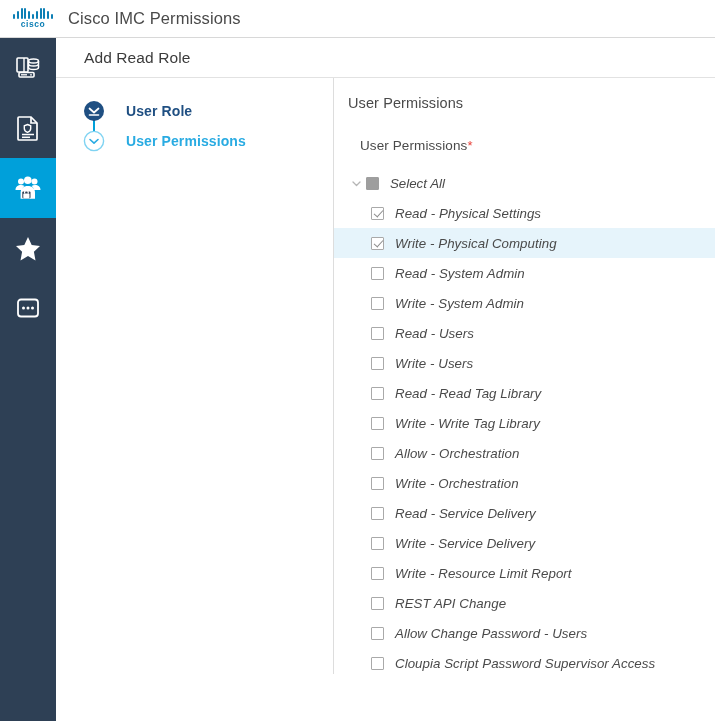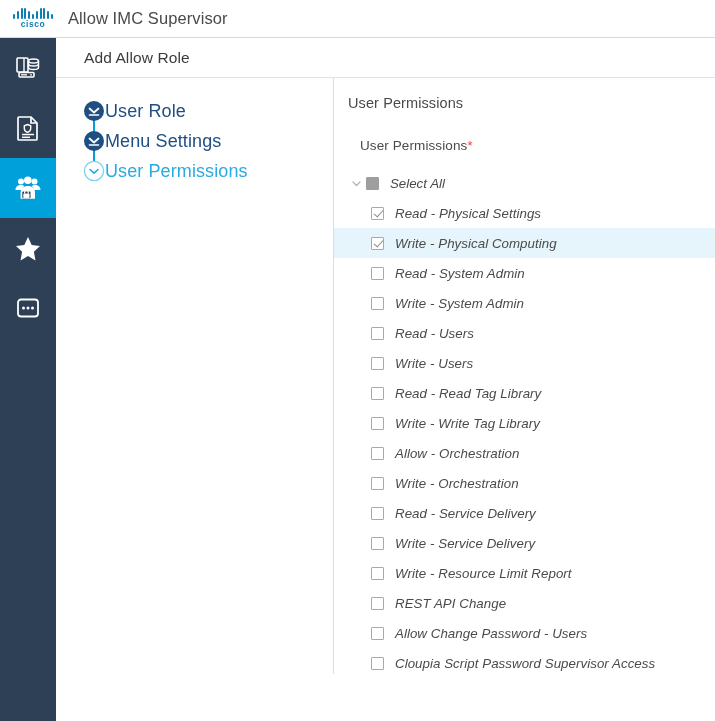--- a/index.html
+++ b/index.html
@@ -168,24 +168,24 @@
     position: absolute;
     left: 10px;
     top: 22px;
     width: 2px;
     height: 22px;
     background: #00a0da;
     z-index: 1;
   }
 
   .step-label {
-    margin-left: 0;
-    font-size: 18px;
+    margin-left: 21px;
+    font-size: 14px;
     color: #1f4f82;
-    font-weight: normal;
+    font-weight: bold;
     letter-spacing: 0.1px;
     white-space: nowrap;
   }
   .step.current .step-label { color: #29abe2; }
 
   
   .perm-pane {
     flex: 1;
     position: relative;
     padding-top: 10px;
@@ -281,21 +281,21 @@
           <i class="b2"></i>
           <i class="b1"></i>
           <i class="b2"></i>
           <i class="b3"></i>
           <i class="b3"></i>
           <i class="b2"></i>
           <i class="b1"></i>
       </div>
       <div class="cisco-wordmark">cisco</div>
     </div>
-    <div class="app-title">Allow IMC Supervisor</div>
+    <div class="app-title">Cisco IMC Permissions</div>
   </div>
 
   <div class="rail">
 
     <div class="rail-item">
       <span>
         <svg width="28" height="28" viewBox="0 0 28 28">
           <rect x="3" y="4" width="11" height="14" rx="1" fill="none" stroke="#ffffff" stroke-width="1.6"></rect>
           <line x1="10" y1="4" x2="10" y2="18" stroke="#ffffff" stroke-width="1.4"></line>
           <ellipse cx="19.5" cy="7" rx="5" ry="2" fill="none" stroke="#ffffff" stroke-width="1.5"></ellipse>
@@ -353,51 +353,40 @@
           <circle cx="17.5" cy="13" r="1.5" fill="#ffffff"></circle>
         </svg>
       </span>
     </div>
   </div>
 
   <div class="content">
 
 
     <div class="page-title-bar">
-      <span class="page-title">Add Allow Role</span>
+      <span class="page-title">Add Read Role</span>
     </div>
 
     <div class="wizard">
 
       <div class="steps-pane">
         <div class="steps-list">
 
           <div class="step">
             <div class="step-marker">
               <svg width="22" height="22" viewBox="0 0 22 22">
                 <circle cx="11" cy="11" r="10" fill="#1f4f82"></circle>
                 <path d="M6.5 8.5 L11 12.5 L15.5 8.5" fill="none" stroke="#ffffff" stroke-width="1.7" stroke-linecap="round" stroke-linejoin="round"></path>
                 <line x1="6.5" y1="15" x2="15.5" y2="15" stroke="#ffffff" stroke-width="1.6" stroke-linecap="round"></line>
               </svg>
             </div>
             <div class="step-connector"></div>
             <span class="step-label">User Role</span>
           </div>
 
-          <div class="step">
-            <div class="step-marker">
-              <svg width="22" height="22" viewBox="0 0 22 22">
-                <circle cx="11" cy="11" r="10" fill="#1f4f82"></circle>
-                <path d="M6.5 8.5 L11 12.5 L15.5 8.5" fill="none" stroke="#ffffff" stroke-width="1.7" stroke-linecap="round" stroke-linejoin="round"></path>
-                <line x1="6.5" y1="15" x2="15.5" y2="15" stroke="#ffffff" stroke-width="1.6" stroke-linecap="round"></line>
-              </svg>
-            </div>
-            <div class="step-connector"></div>
-            <span class="step-label">Menu Settings</span>
-          </div>
 
           <div class="step current">
             <div class="step-marker">
               <svg width="22" height="22" viewBox="0 0 22 22">
                 <circle cx="11" cy="11" r="9.6" fill="#ffffff" stroke="#7fd3f2" stroke-width="1.4"></circle>
                 <path d="M7 9.5 L11 13.2 L15 9.5" fill="none" stroke="#29abe2" stroke-width="1.6" stroke-linecap="round" stroke-linejoin="round"></path>
               </svg>
             </div>
             <span class="step-label">User Permissions</span>
           </div>

